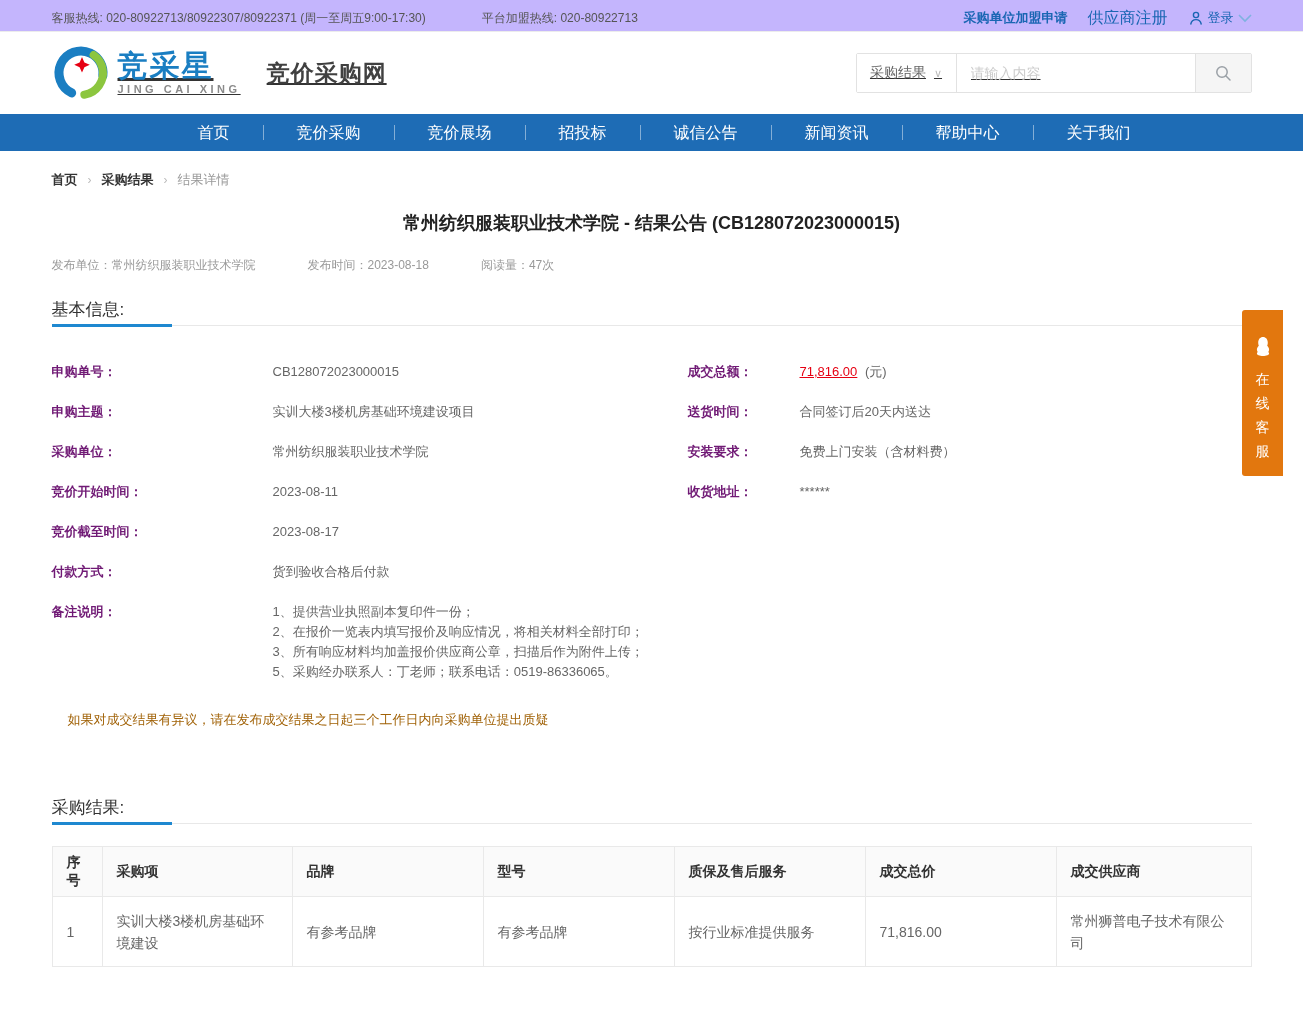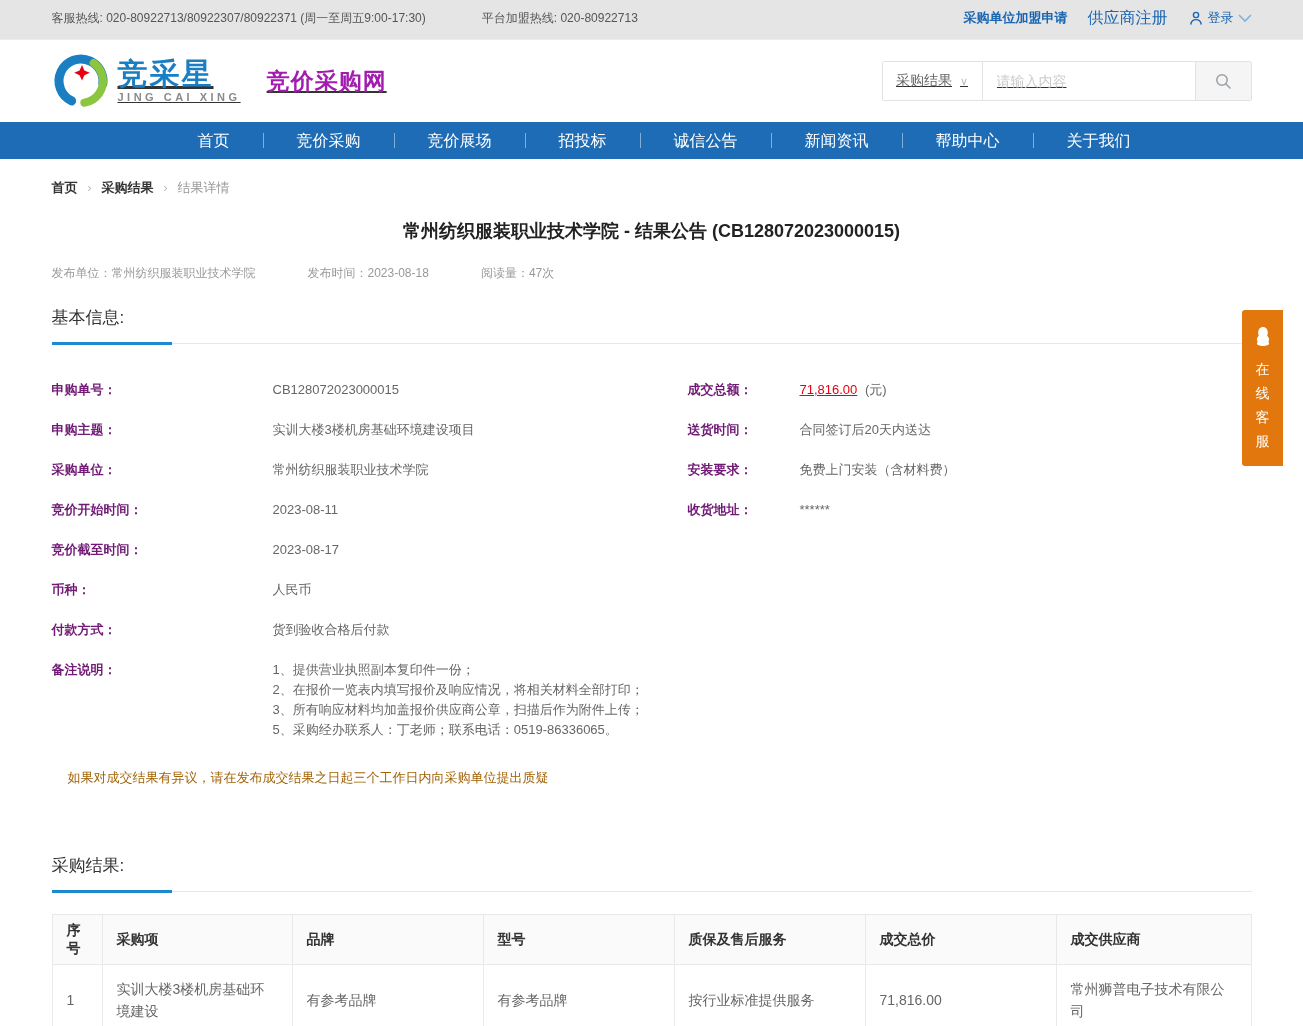--- a/index.html
+++ b/index.html
@@ -4,41 +4,41 @@
 <style>
   * { box-sizing: border-box; margin: 0; padding: 0; }
   body {
     font-family: "Liberation Sans", "DejaVu Sans", sans-serif;
     background: #fff; color: #333; width: 1303px; height: 1026px;
     position: relative; overflow: hidden;
   }
   .container { width: 1200px; margin: 0 auto; }
 
   
-  .topbar { background: #e5e5e5; height: 40px; border-bottom: 1px solid #ececec; font-size: 12px; color: #555; }
+  .topbar { background: #c4b5fd; height: 32px; border-bottom: 1px solid #ececec; font-size: 12px; color: #555; }
   .topbar-inner { display: flex; justify-content: space-between; align-items: center; height: 36px; }
   .topbar-left { display: flex; gap: 56px; }
   .topbar-right { display: flex; align-items: center; gap: 20px; }
   .join-link { color: #1a66b3; font-weight: bold; font-size: 13px; text-decoration: none; cursor: pointer; }
   .reg-link { color: #1a66b3; font-size: 16px; text-decoration: none; cursor: pointer; }
   .login { color: #1a66b3; font-size: 13px; display: inline-flex; align-items: center; gap: 4px; cursor: pointer; }
 
   
   .header { background: #fff; height: 82px; }
   .header-inner { display: flex; justify-content: space-between; align-items: center; height: 82px; text-decoration: underline; }
   .brand { display: flex; align-items: center; }
   .brand-text { margin-left: 8px; }
   .brand-cn { color: #1a7ec2; font-size: 30px; font-weight: bold; letter-spacing: 2px; line-height: 30px; }
   .brand-en { color: #8a8a8a; font-size: 11px; font-weight: bold; letter-spacing: 3.5px; margin-top: 2px; }
-  .site-name { font-size: 23px; font-weight: bold; color: #a21caf; margin-left: 26px; letter-spacing: 1px; }
+  .site-name { font-size: 23px; font-weight: bold; color: #404040; margin-left: 26px; letter-spacing: 1px; }
   .search-group { display: flex; align-items: stretch; height: 40px; border: 1px solid #e2e2e2; border-radius: 2px; }
   .search-select { width: 100px; display: flex; align-items: center; justify-content: center; gap: 8px;
     color: #666; font-size: 14px; background: #fff; border-right: 1px solid #e2e2e2; cursor: pointer; }
   .search-select .chev { color: #bbb; font-size: 11px; }
-  .search-input { width: 212px; border: 0; outline: none; padding: 0 14px; font-size: 14px; color: #333;
+  .search-input { width: 238px; border: 0; outline: none; padding: 0 14px; font-size: 14px; color: #333;
     font-family: "Liberation Sans", "DejaVu Sans", sans-serif; }
   .search-input::placeholder { color: #ccc; }
   .search-btn { width: 56px; background: #f5f5f5; border: 0; border-left: 1px solid #e2e2e2; cursor: pointer;
     display: flex; align-items: center; justify-content: center; }
 
   
   .nav { background: #1e6cb5; height: 37px; }
   .nav-inner { display: flex; align-items: center; height: 37px; padding-left: 113px; }
   .nav-item { color: #fff; font-size: 16px; text-decoration: none; padding: 0 33px; line-height: 37px;
     white-space: nowrap; cursor: pointer; }
@@ -48,21 +48,21 @@
   .breadcrumb { padding-top: 20px; font-size: 13px; display: flex; align-items: center; gap: 10px; }
   .crumb { color: #333; font-weight: bold; text-decoration: none; cursor: pointer; }
   .crumb-current { color: #999; font-weight: normal; }
   .crumb-sep { color: #bbb; font-size: 12px; }
 
   
   .title { text-align: center; font-size: 18px; font-weight: bold; color: #222; margin-top: 22px; }
   .meta { display: flex; gap: 52px; margin-top: 22px; font-size: 12px; color: #999; }
 
   
-  .section-head { margin-top: 24px; position: relative; border-bottom: 1px solid #e8e8e8; padding-bottom: 14px; }
+  .section-head { margin-top: 24px; position: relative; border-bottom: 1px solid #e8e8e8; padding-bottom: 4px; }
   .section-head .head-label { font-size: 17px; color: #333; }
   .section-head .bar { position: absolute; left: 0; bottom: -2px; width: 120px; height: 3px; background: #1e88d0; }
 
   
   .info-grid { display: flex; padding-top: 36px; }
   .col-left { width: 53%; }
   .col-right { width: 47%; }
   .field { display: flex; margin-bottom: 21px; line-height: 19px; font-size: 13px; }
   .field-label { font-weight: bold; color: #701a75; flex-shrink: 0; }
   .col-left .field-label { width: 205px; }
@@ -77,21 +77,21 @@
   
   .result-table { width: 100%; border-collapse: collapse; margin-top: 22px; font-size: 14px; }
   .result-table th, .result-table td { border: 1px solid #e9e9e9; text-align: left; padding: 0 14px; }
   .result-table th { background: #fafafa; color: #333; font-weight: bold; height: 50px; font-size: 14px; }
   .result-table td { color: #666; height: 70px; line-height: 22px; }
   .col-no { width: 50px; } .col-item { width: 190px; } .col-brand { width: 191px; }
   .col-model { width: 191px; } .col-service { width: 191px; } .col-price { width: 191px; }
 
   
   .cs-widget { position: absolute; right: 20px; top: 310px; width: 41px; background: #e2770e; color: #fff;
-    text-align: center; padding: 15px 0 13px; border-radius: 3px 0 0 3px; cursor: pointer; }
+    text-align: center; padding: 25px 0 13px; border-radius: 3px 0 0 3px; cursor: pointer; }
   .cs-text { font-size: 14px; line-height: 24px; width: 14px; margin: 4px auto 0; word-break: break-all; letter-spacing: 2px; }
 
   .icon-svg { display: inline-block; vertical-align: middle; }
 </style>
 </head>
 <body>
 
 <div class="topbar">
   <div class="container topbar-inner">
     <div class="topbar-left">
@@ -201,24 +201,20 @@
         <span class="field-label">采购单位：</span>
         <span class="field-value">常州纺织服装职业技术学院</span>
       </div>
       <div class="field">
         <span class="field-label">竞价开始时间：</span>
         <span class="field-value">2023-08-11</span>
       </div>
       <div class="field">
         <span class="field-label">竞价截至时间：</span>
         <span class="field-value">2023-08-17</span>
-      </div>
-      <div class="field">
-        <span class="field-label">币种：</span>
-        <span class="field-value">人民币</span>
       </div>
       <div class="field">
         <span class="field-label">付款方式：</span>
         <span class="field-value">货到验收合格后付款</span>
       </div>
       <div class="field field-remark">
         <span class="field-label">备注说明：</span>
         <span class="field-value remark-lines">
           <div>1、提供营业执照副本复印件一份；</div>
           <div>2、在报价一览表内填写报价及响应情况，将相关材料全部打印；</div>

